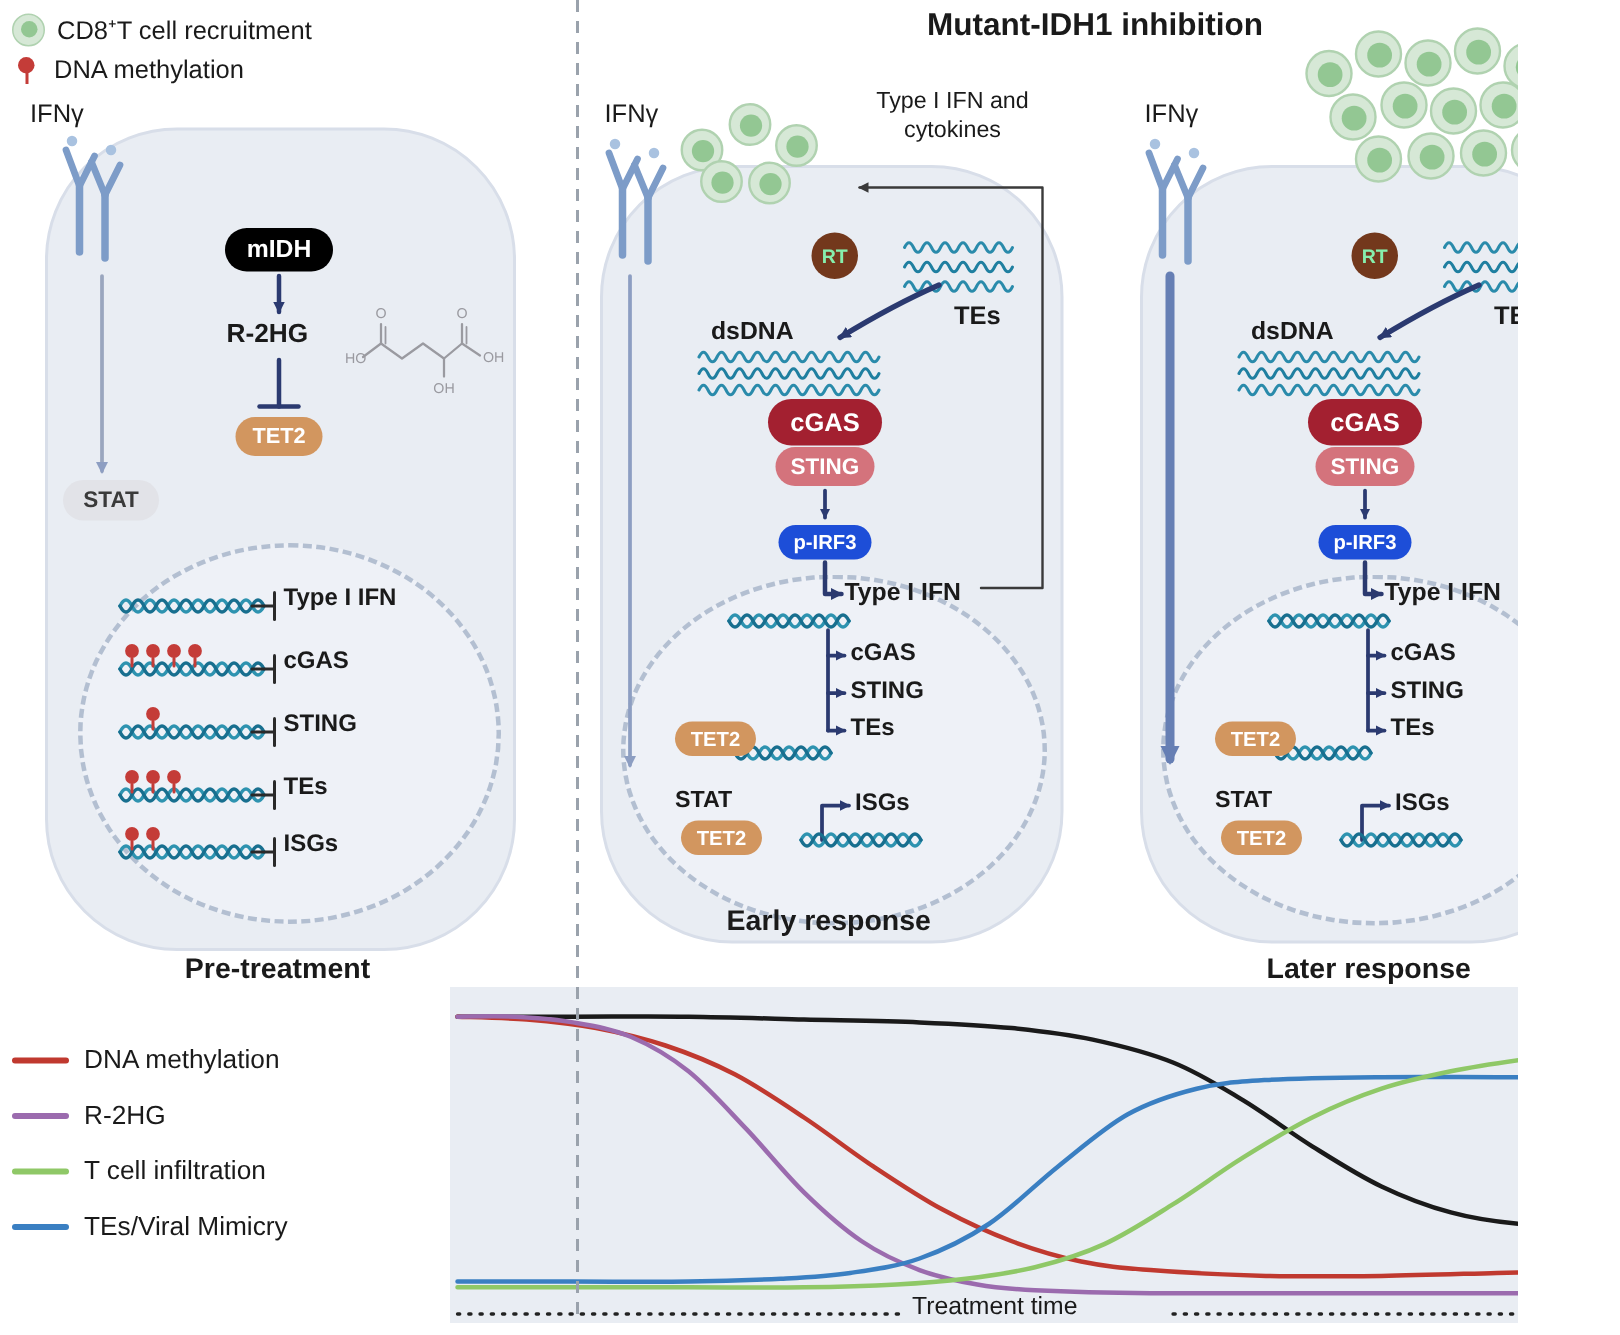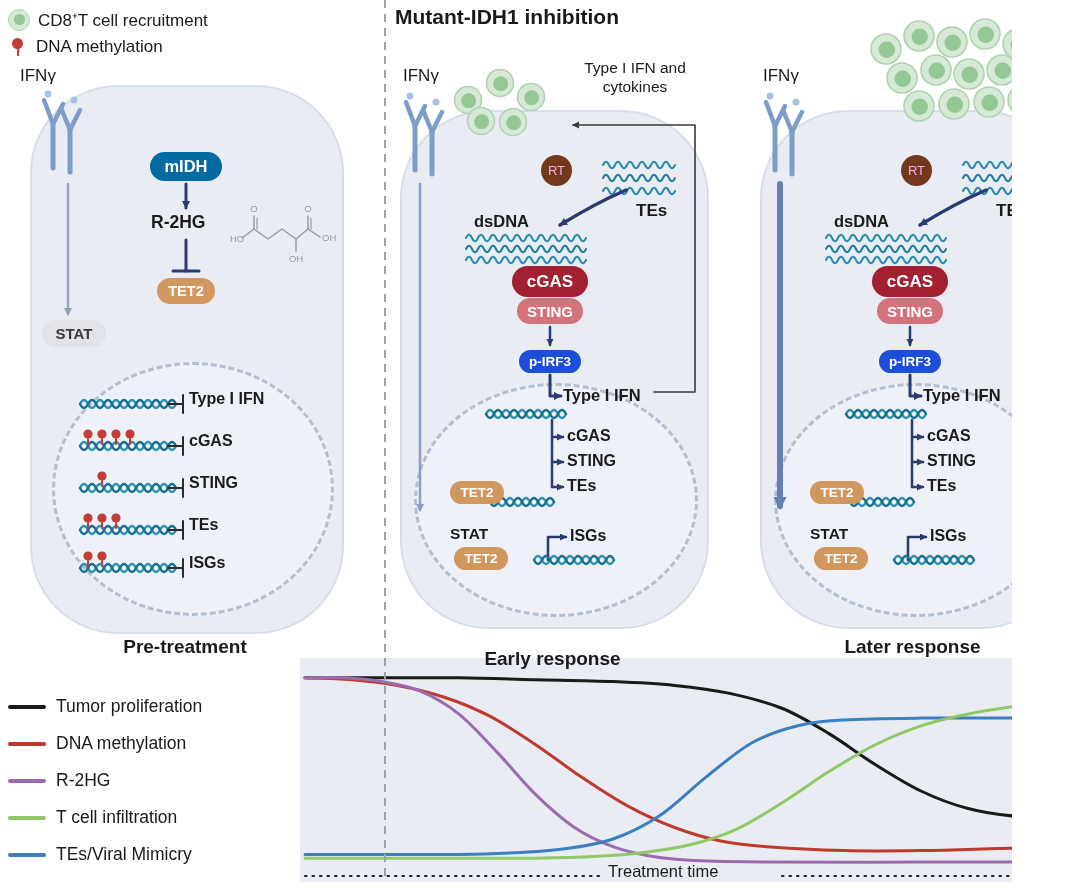--- a/index.html
+++ b/index.html
@@ -5,38 +5,38 @@
   html,body{margin:0;padding:0;background:#fff}
   #canvas{position:relative;width:1012px;height:890px;background:#fff;overflow:hidden;
           font-family:"Liberation Sans",sans-serif;color:#1a1a1a}
   .abs{position:absolute}
   .cellbody{position:absolute;background:#e9edf3;border:2px solid #d8dee9;border-radius:88px;z-index:0}
   .nucleus{position:absolute;background:#eef1f7;border:3px dashed #b3bfd1;border-radius:50%;z-index:1}
   .lbl{position:absolute;white-space:nowrap;z-index:4}
   .lbl-wrap{position:absolute;z-index:4;text-align:center}
   .pill{position:absolute;display:flex;align-items:center;justify-content:center;color:#fff;
         font-weight:bold;border-radius:999px;z-index:4}
-  .pill.midh{background:#0369a1}
+  .pill.midh{background:#000000}
   .pill.tet2{background:#d2965f}
   .pill.stat{background:#e2e3e8;color:#3a3a3a;font-weight:600}
   .pill.cgas{background:#a32030}
   .pill.sting{background:#d4737c}
   .pill.pirf3{background:#1d4ed8}
-  .rt-circle{position:absolute;width:31px;height:31px;border-radius:50%;background:#73381c;color:#f0abfc;
-             display:flex;align-items:center;justify-content:center;font-weight:normal;font-size:13px;z-index:4}
+  .rt-circle{position:absolute;width:31px;height:31px;border-radius:50%;background:#73381c;color:#86efac;
+             display:flex;align-items:center;justify-content:center;font-weight:bold;font-size:13px;z-index:4}
   .panel-label{position:absolute;text-align:center;font-weight:bold;font-size:19px;z-index:4}
   #figure-key{left:8px;top:6px;z-index:4}
   .key-row{display:flex;align-items:center;gap:8px;font-size:17px;height:27px}
   .key-cell{width:20px;height:20px;border-radius:50%;background:#d6e8d6;border:1.5px solid #b0d2b0;
             display:flex;align-items:center;justify-content:center;flex:0 0 auto}
   .key-cell-inner{width:11px;height:11px;border-radius:50%;background:#93c793}
   .key-pin{width:20px;height:20px;position:relative;flex:0 0 auto}
   .pin-head{position:absolute;left:4px;top:1px;width:11px;height:11px;border-radius:50%;background:#c43c38}
   .pin-stem{position:absolute;left:9px;top:11px;width:2px;height:8px;background:#c43c38}
-  #figure-title{left:395px;top:5px;width:670px;font-weight:bold;font-size:21px;z-index:4}
+  #figure-title{left:395px;top:5px;width:670px;text-align:center;font-weight:bold;font-size:21px;z-index:4}
   #divider{left:384px;top:0;width:2px;height:882px;z-index:2;
            background:repeating-linear-gradient(180deg,#9aa2ac 0 8px,transparent 8px 14px)}
   #chart-wrap{position:absolute;left:300px;top:658px;width:780px;height:224px;background:#e9edf3;z-index:0}
   #chart-legend{position:absolute;left:8px;top:688px;z-index:4}
   .cl-row{display:flex;align-items:center;gap:10px;height:37px;font-size:17.5px}
   .cl-swatch{width:38px;height:4px;border-radius:2px;flex:0 0 auto}
   #chart-xlabel{position:absolute;left:608px;top:862px;width:170px;font-size:16.5px;z-index:2}
   #overlay{position:absolute;left:0;top:0;z-index:3;pointer-events:none}
 </style>
 </head>
@@ -69,24 +69,20 @@
         <path d="M5.0,19.8C17.8,19.8 56.3,19.8 82.0,19.8C107.7,19.8 133.3,19.4 159.0,19.8C184.7,20.1 210.3,21.0 236.0,21.7C261.7,22.3 289.9,22.6 313.0,23.6C336.1,24.6 355.3,25.5 374.6,27.4C393.8,29.4 410.5,31.3 428.5,35.1C446.5,39.0 465.7,43.8 482.4,50.5C499.1,57.2 513.2,66.2 528.6,75.4C544.0,84.7 559.4,96.6 574.8,106.2C590.2,115.8 605.6,125.7 621.0,133.0C636.4,140.4 651.8,146.2 667.2,150.3C682.6,154.5 695.4,156.4 713.4,158.0C731.4,159.6 764.7,159.6 775.0,159.9" stroke="#1a1a1a" stroke-width="3" fill="none" stroke-linecap="round"></path>
         <path d="M5.0,19.8C12.7,20.1 35.8,20.4 51.2,21.7C66.6,23.0 82.0,24.6 97.4,27.4C112.8,30.3 128.2,33.8 143.6,39.0C159.0,44.1 174.4,50.2 189.8,58.2C205.2,66.2 220.6,76.7 236.0,87.0C251.4,97.2 266.8,109.4 282.2,119.6C297.6,129.8 313.0,140.1 328.4,148.4C343.8,156.7 359.2,163.8 374.6,169.5C390.0,175.3 405.4,179.8 420.8,183.0C436.2,186.2 446.5,187.1 467.0,188.7C487.5,190.3 518.3,191.9 544.0,192.6C569.7,193.2 595.3,192.9 621.0,192.6C646.7,192.2 672.3,191.3 698.0,190.6C723.7,190.0 762.2,189.0 775.0,188.7" stroke="#c0392f" stroke-width="3" fill="none" stroke-linecap="round"></path>
         <path d="M5.0,19.8C11.4,19.8 30.7,19.1 43.5,19.8C56.3,20.4 69.2,21.4 82.0,23.6C94.8,25.8 107.7,27.8 120.5,33.2C133.3,38.6 146.2,46.0 159.0,56.2C171.8,66.5 184.7,81.2 197.5,94.6C210.3,108.1 223.2,124.4 236.0,136.9C248.8,149.4 261.7,160.9 274.5,169.5C287.3,178.2 300.2,183.9 313.0,188.7C325.8,193.5 338.7,196.1 351.5,198.3C364.3,200.6 370.8,201.2 390.0,202.2C409.3,203.1 428.5,203.8 467.0,204.1C505.5,204.4 569.7,204.1 621.0,204.1C672.3,204.1 749.3,204.1 775.0,204.1" stroke="#9b6bae" stroke-width="3" fill="none" stroke-linecap="round"></path>
         <path d="M5.0,196.4C17.8,196.4 56.3,196.4 82.0,196.4C107.7,196.4 135.9,196.7 159.0,196.4C182.1,196.1 202.6,195.4 220.6,194.5C238.6,193.5 251.4,192.9 266.8,190.6C282.2,188.4 297.6,186.5 313.0,181.0C328.4,175.6 343.8,168.2 359.2,158.0C374.6,147.8 390.0,131.8 405.4,119.6C420.8,107.4 436.2,93.7 451.6,85.0C467.0,76.4 482.4,71.6 497.8,67.8C513.2,63.9 523.5,63.3 544.0,62.0C564.5,60.7 595.3,60.4 621.0,60.1C646.7,59.8 672.3,60.1 698.0,60.1C723.7,60.1 762.2,60.1 775.0,60.1" stroke="#3a7fc2" stroke-width="3" fill="none" stroke-linecap="round"></path>
         <path d="M5.0,200.2C17.8,200.2 56.3,200.2 82.0,200.2C107.7,200.2 133.3,200.2 159.0,200.2C184.7,200.2 212.9,200.6 236.0,200.2C259.1,199.9 279.6,199.3 297.6,198.3C315.6,197.4 328.4,196.4 343.8,194.5C359.2,192.6 374.6,190.6 390.0,186.8C405.4,183.0 420.8,178.5 436.2,171.4C451.6,164.4 467.0,154.2 482.4,144.6C497.8,135.0 513.2,123.4 528.6,113.8C544.0,104.2 559.4,94.6 574.8,87.0C590.2,79.3 605.6,72.9 621.0,67.8C636.4,62.6 651.8,59.4 667.2,56.2C682.6,53.0 695.4,51.1 713.4,48.6C731.4,46.0 764.7,42.2 775.0,40.9" stroke="#8fc867" stroke-width="3" fill="none" stroke-linecap="round"></path>
         <path d="M5,218 H302" stroke="#222" stroke-width="2.2" stroke-dasharray="1.5 6" stroke-linecap="round" fill="none"></path>
         <path d="M482,218 H776" stroke="#222" stroke-width="2.2" stroke-dasharray="1.5 6" stroke-linecap="round" fill="none"></path>
       </svg>
   </div>
   <div id="chart-legend">
-      <div class="cl-row">
-        <span class="cl-swatch" style="background: rgb(26, 26, 26);"></span>
-        <span>Tumor proliferation</span>
-      </div>
       <div class="cl-row">
         <span class="cl-swatch" style="background: rgb(192, 57, 47);"></span>
         <span>DNA methylation</span>
       </div>
       <div class="cl-row">
         <span class="cl-swatch" style="background: rgb(155, 107, 174);"></span>
         <span>R-2HG</span>
       </div>
       <div class="cl-row">
         <span class="cl-swatch" style="background: rgb(143, 200, 103);"></span>
@@ -309,21 +305,21 @@
     <div class="pill sting" style="left: 517px; top: 298px; width: 66px; height: 26px; font-size: 15px;">STING</div>
     <div class="pill pirf3" style="left: 519px; top: 350px; width: 62px; height: 23px; font-size: 13.5px;">p-IRF3</div>
     <div class="lbl" style="left: 563px; top: 386px; font-size: 16.5px; font-weight: bold;">Type I IFN</div>
     <div class="lbl" style="left: 567px; top: 427px; font-size: 16px; font-weight: bold;">cGAS</div>
     <div class="lbl" style="left: 567px; top: 452px; font-size: 16px; font-weight: bold;">STING</div>
     <div class="lbl" style="left: 567px; top: 477px; font-size: 16px; font-weight: bold;">TEs</div>
     <div class="pill tet2" style="left: 450px; top: 481px; width: 54px; height: 23px; font-size: 13.5px;">TET2</div>
     <div class="lbl" style="left: 450px; top: 525px; font-size: 15.5px; font-weight: 600;">STAT</div>
     <div class="pill tet2" style="left: 454px; top: 547px; width: 54px; height: 23px; font-size: 13.5px;">TET2</div>
     <div class="lbl" style="left: 570px; top: 527px; font-size: 16px; font-weight: bold;">ISGs</div>
-    <div class="panel-label" style="left: 400px; top: 648px; width: 305px;">Early response</div>
+    <div class="panel-label" style="left: 400px; top: 604px; width: 305px;">Early response</div>
     <div class="lbl-wrap" style="left: 552px; top: 58px; width: 166px; font-size: 15.5px; line-height: 1.25;">Type I IFN and cytokines</div>
     <div class="cellbody" style="left: 760px; top: 110px; width: 305px; height: 515px;"></div>
     <div class="nucleus" style="left: 774px; top: 383px; width: 278px; height: 228px;"></div>
     <div class="lbl" style="left: 763px; top: 66px; font-size: 17px;">IFNγ</div>
     <div class="rt-circle" style="left: 901px; top: 155px;">RT</div>
     <div class="lbl" style="left: 996px; top: 201px; font-size: 17px; font-weight: bold;">TEs</div>
     <div class="lbl" style="left: 834px; top: 212px; font-size: 16.5px; font-weight: bold;">dsDNA</div>
     <div class="pill cgas" style="left: 872px; top: 266px; width: 76px; height: 31px; font-size: 17px;">cGAS</div>
     <div class="pill sting" style="left: 877px; top: 298px; width: 66px; height: 26px; font-size: 15px;">STING</div>
     <div class="pill pirf3" style="left: 879px; top: 350px; width: 62px; height: 23px; font-size: 13.5px;">p-IRF3</div>

